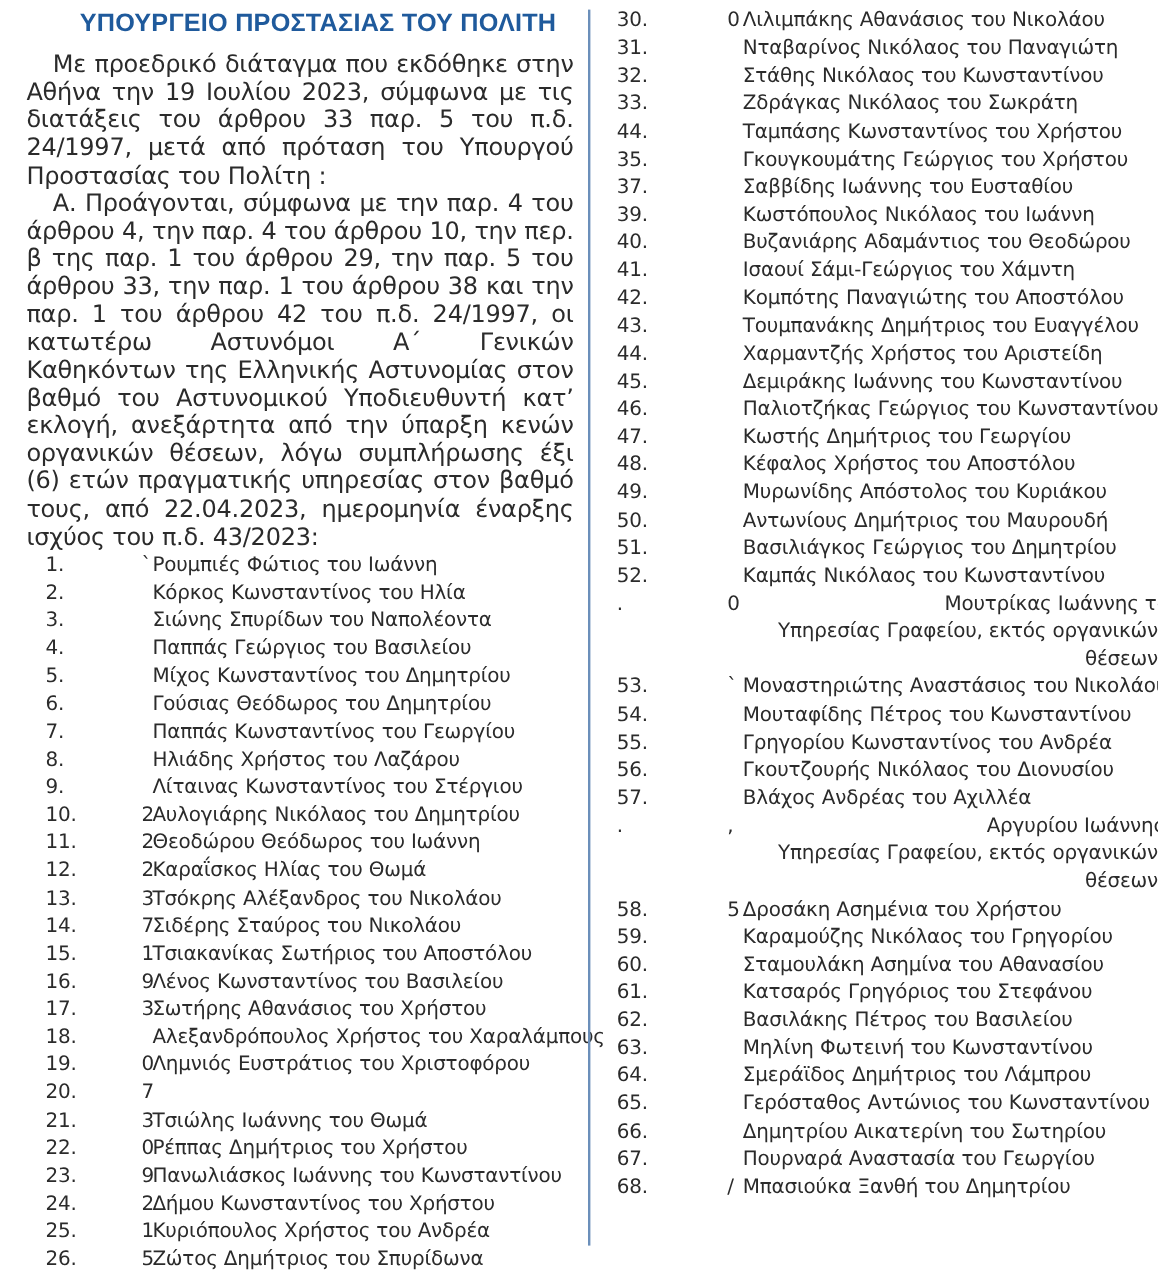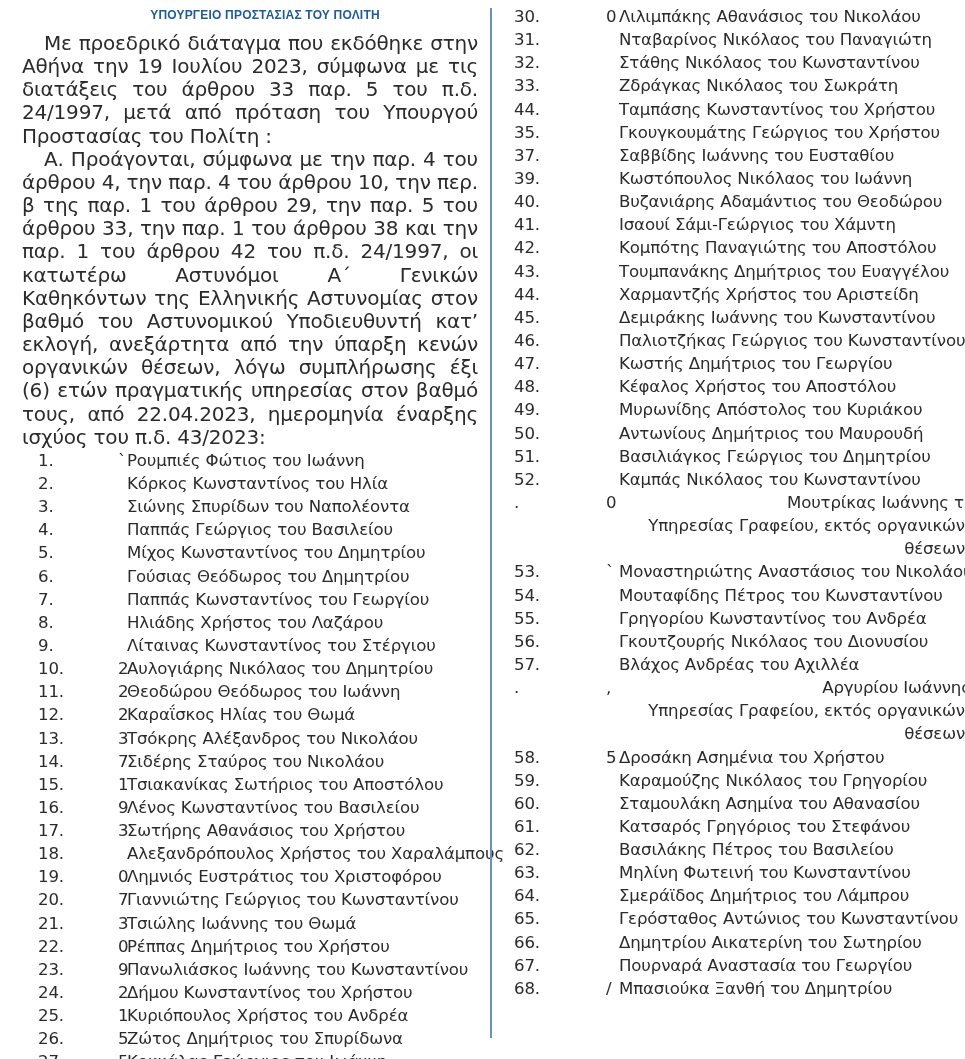--- a/index.html
+++ b/index.html
@@ -5,21 +5,21 @@
   html, body { margin: 0; padding: 0; background: #ffffff; }
   body {
     width: 965px; height: 1059px; position: relative; overflow: hidden;
     font-family: "DejaVu Sans", "Liberation Sans", sans-serif;
     color: #2b2b2b;
   }
   .col-left { position: absolute; left: 22px; top: 4px; width: 456px; }
   .col-right { position: absolute; left: 497px; top: 5px; width: 468px; }
   .divider { position: absolute; left: 490px; top: 8px; width: 2px; height: 1030px; background: #6b8fba; }
   .title {
-    color: #1f5a9c; font-weight: bold; font-size: 12px; letter-spacing: 0.2px;
+    color: #1f5a9c; font-weight: bold; font-size: 21px; letter-spacing: 0.2px;
     text-align: center; margin: 4px 0 10px 30px; white-space: nowrap;
     font-family: "Liberation Sans", sans-serif;
   }
   .para {
     font-size: 20px; line-height: 23.15px; text-align: justify;
     text-indent: 22px; margin: 0; letter-spacing: -0.2px;
   }
   .list { margin: 0; padding: 0; list-style: none; text-align: right; }
   .item { position: relative; height: 23.15px; font-size: 16.6px; line-height: 23.15px; white-space: nowrap; letter-spacing: -0.15px; }
   .item.multi { height: auto; }
@@ -132,21 +132,20 @@
         <span class="name">Αλεξανδρόπουλος Χρήστος του Χαραλάμπους</span>
       </li>
       <li class="item">
         <span class="num">19.</span>
         <span class="frag">0</span>
         <span class="name">Λημνιός Ευστράτιος του Χριστοφόρου</span>
       </li>
       <li class="item">
         <span class="num">20.</span>
         <span class="frag">7</span>
-        <span class="name">Γιαννιώτης Γεώργιος του Κωνσταντίνου</span>
       </li>
       <li class="item">
         <span class="num">21.</span>
         <span class="frag">3</span>
         <span class="name">Τσιώλης Ιωάννης του Θωμά</span>
       </li>
       <li class="item">
         <span class="num">22.</span>
         <span class="frag">0</span>
         <span class="name">Ρέππας Δημήτριος του Χρήστου</span>

